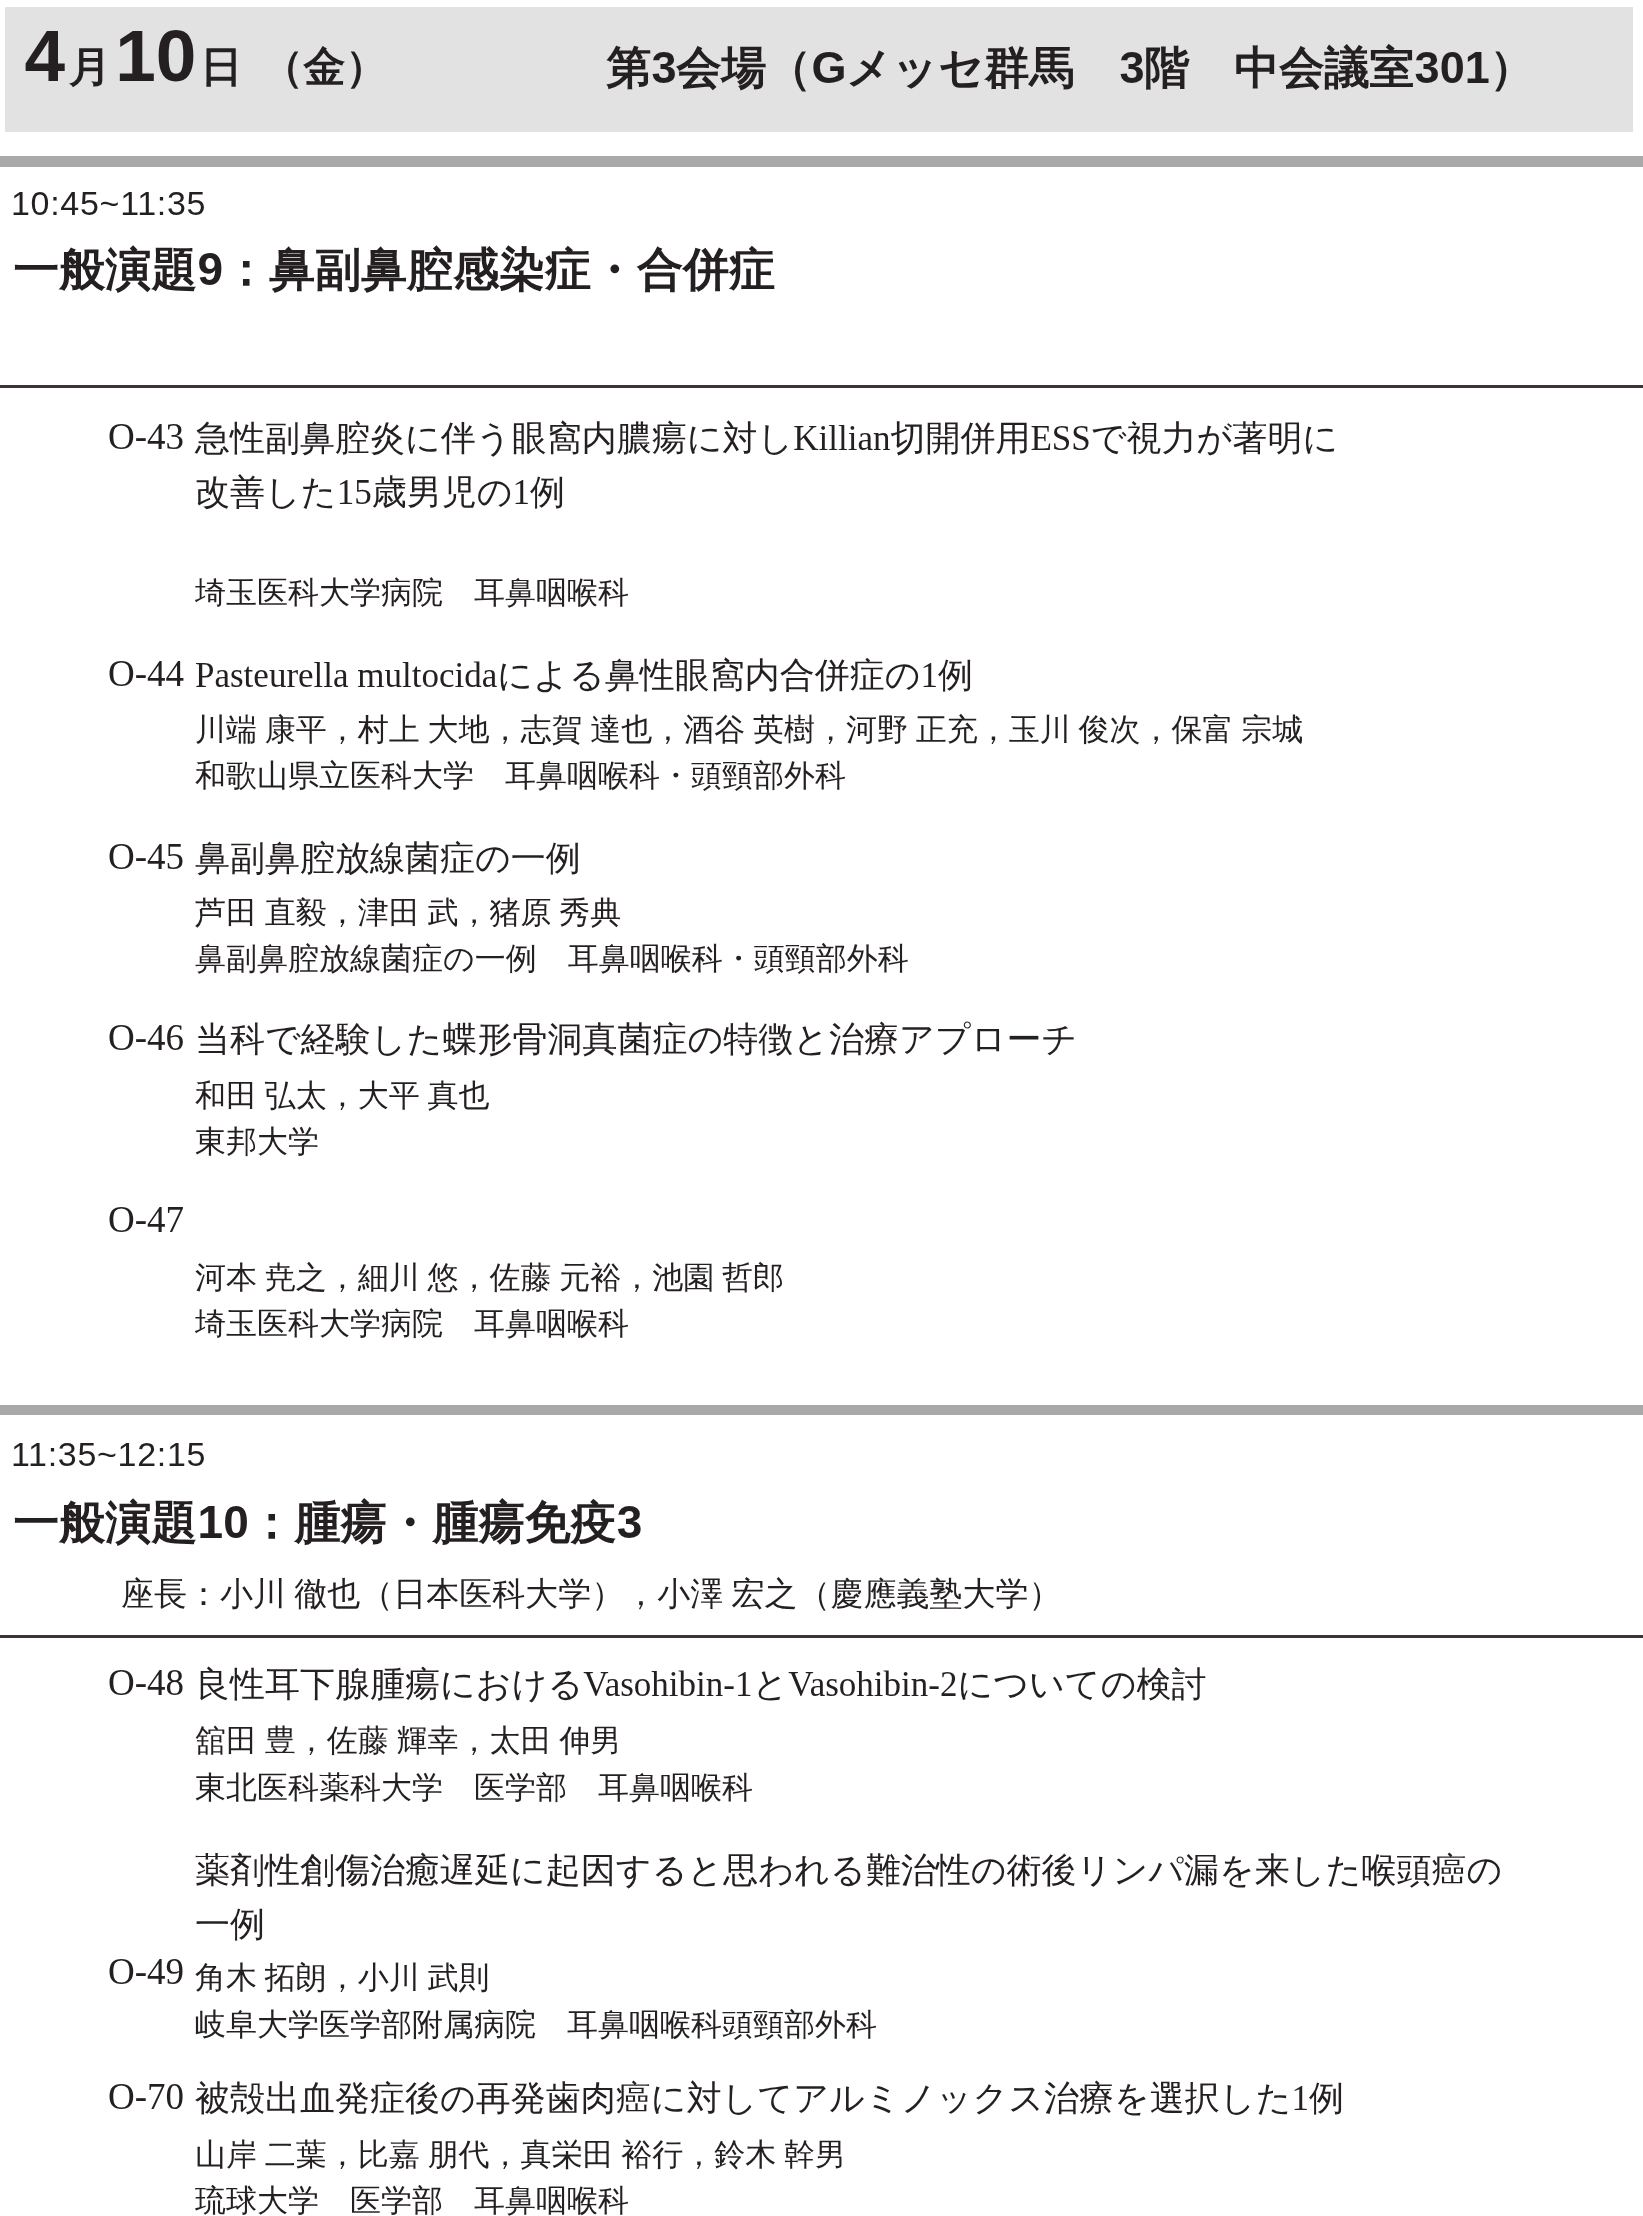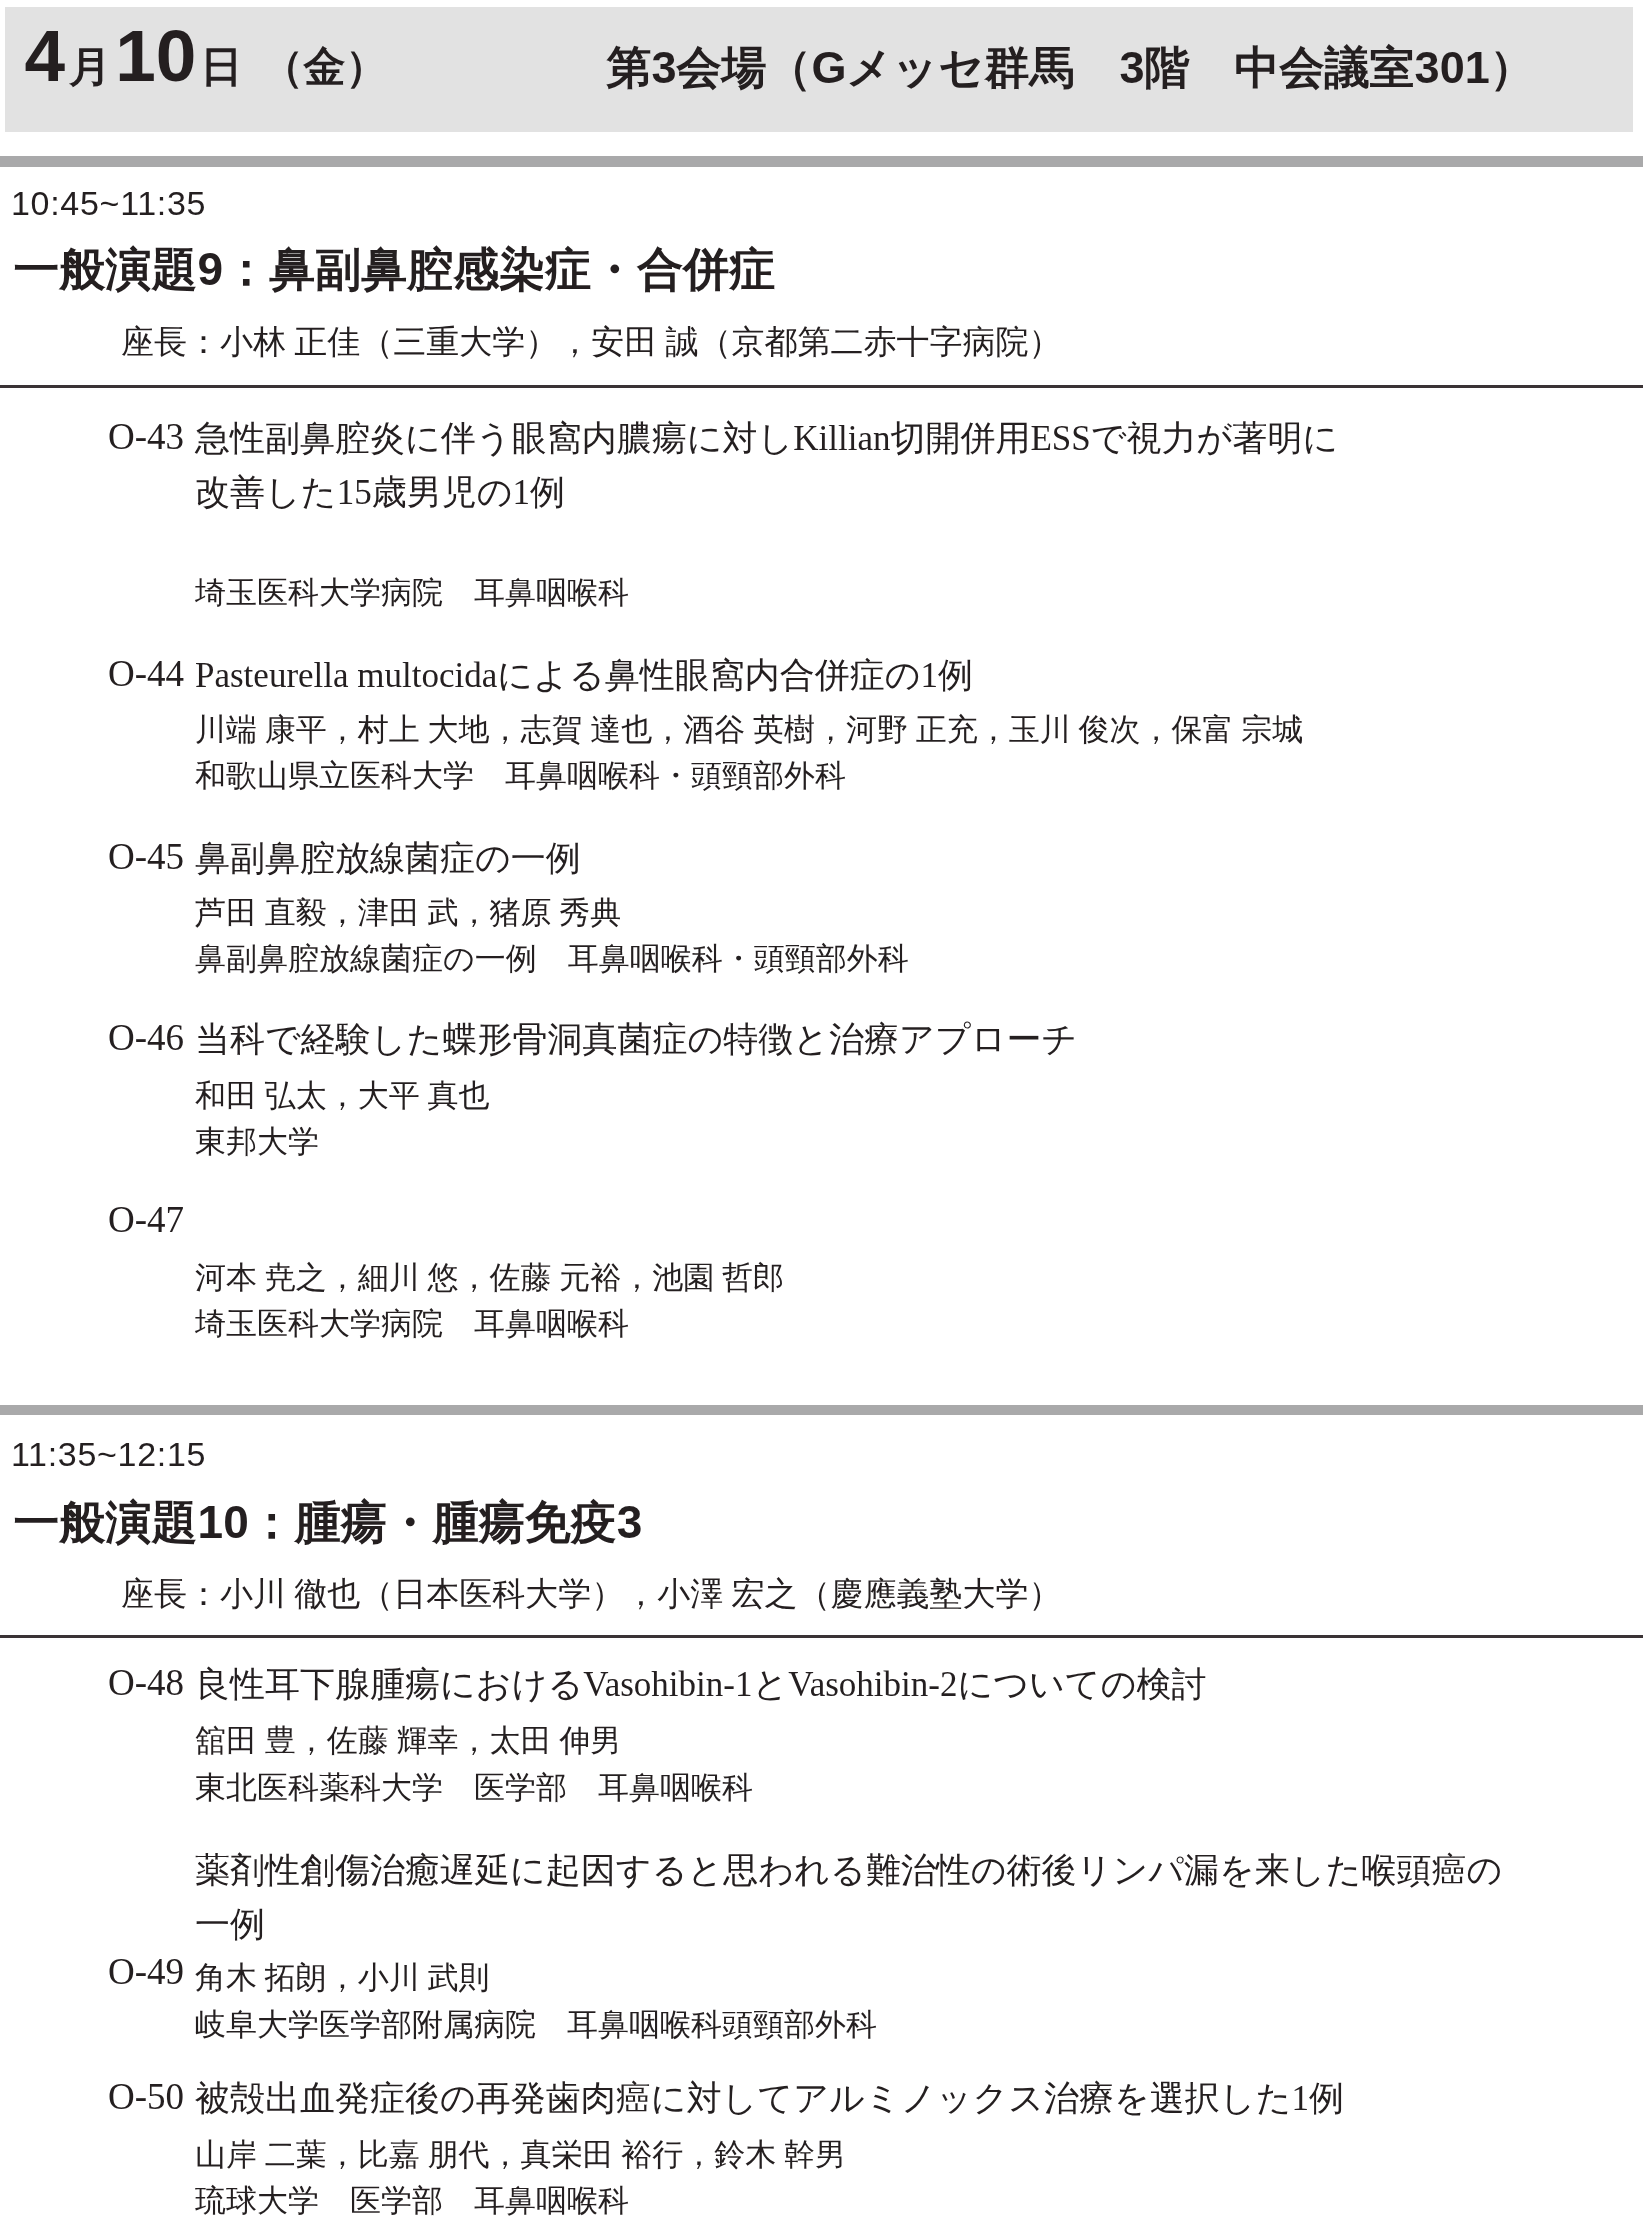--- a/index.html
+++ b/index.html
@@ -34,21 +34,20 @@
       <span class="date-unit">日</span>
       <span class="date-week">（金）</span>
     </div>
     <div class="venue">第3会場（Gメッセ群馬　3階　中会議室301）</div>
   </header>
 
   <div class="bar" style="top:156px"></div>
 
   <div class="line t" style="left:11px;top:184px">10:45~11:35</div>
   <div class="line st" style="left:13.6px;top:239px">一般演題9：鼻副鼻腔感染症・合併症</div>
-  <div class="line ch" style="left:121px;top:320px">座長：小林 正佳（三重大学），安田 誠（京都第二赤十字病院）</div>
   <div class="rule" style="top:385px"></div>
 
   <div class="line pid" style="left:64px;top:415px">O-43</div>
   <div class="line ptitle" style="left:195px;top:415px">急性副鼻腔炎に伴う眼窩内膿瘍に対しKillian切開併用ESSで視力が著明に</div>
   <div class="line ptitle" style="left:195px;top:469px">改善した15歳男児の1例</div>
   <div class="line paff" style="left:195px;top:572px">埼玉医科大学病院　耳鼻咽喉科</div>
 
   <div class="line pid" style="left:64px;top:652px">O-44</div>
   <div class="line ptitle" style="left:195px;top:652px">Pasteurella multocidaによる鼻性眼窩内合併症の1例</div>
   <div class="line pauth" style="left:195px;top:709px">川端 康平，村上 大地，志賀 達也，酒谷 英樹，河野 正充，玉川 俊次，保富 宗城</div>
@@ -79,19 +78,19 @@
   <div class="line ptitle" style="left:195px;top:1661px">良性耳下腺腫瘍におけるVasohibin-1とVasohibin-2についての検討</div>
   <div class="line paff" style="left:195px;top:1767px">東北医科薬科大学　医学部　耳鼻咽喉科</div>
   <div class="line pauth" style="left:195px;top:1720px">舘田 豊，佐藤 輝幸，太田 伸男</div>
 
   <div class="line pid" style="left:64px;top:1950px">O-49</div>
   <div class="line ptitle" style="left:195px;top:1847px">薬剤性創傷治癒遅延に起因すると思われる難治性の術後リンパ漏を来した喉頭癌の</div>
   <div class="line ptitle" style="left:195px;top:1901px">一例</div>
   <div class="line pauth" style="left:195px;top:1957px">角木 拓朗，小川 武則</div>
   <div class="line paff" style="left:195px;top:2004px">岐阜大学医学部附属病院　耳鼻咽喉科頭頸部外科</div>
 
-  <div class="line pid" style="left:64px;top:2075px">O-50</div>
+  <div class="line pid" style="left:64px;top:2075px">O-70</div>
   <div class="line ptitle" style="left:195px;top:2075px">被殻出血発症後の再発歯肉癌に対してアルミノックス治療を選択した1例</div>
   <div class="line pauth" style="left:195px;top:2134px">山岸 二葉，比嘉 朋代，真栄田 裕行，鈴木 幹男</div>
   <div class="line paff" style="left:195px;top:2180px">琉球大学　医学部　耳鼻咽喉科</div>
 
 </div>
 
 
 </body></html>

